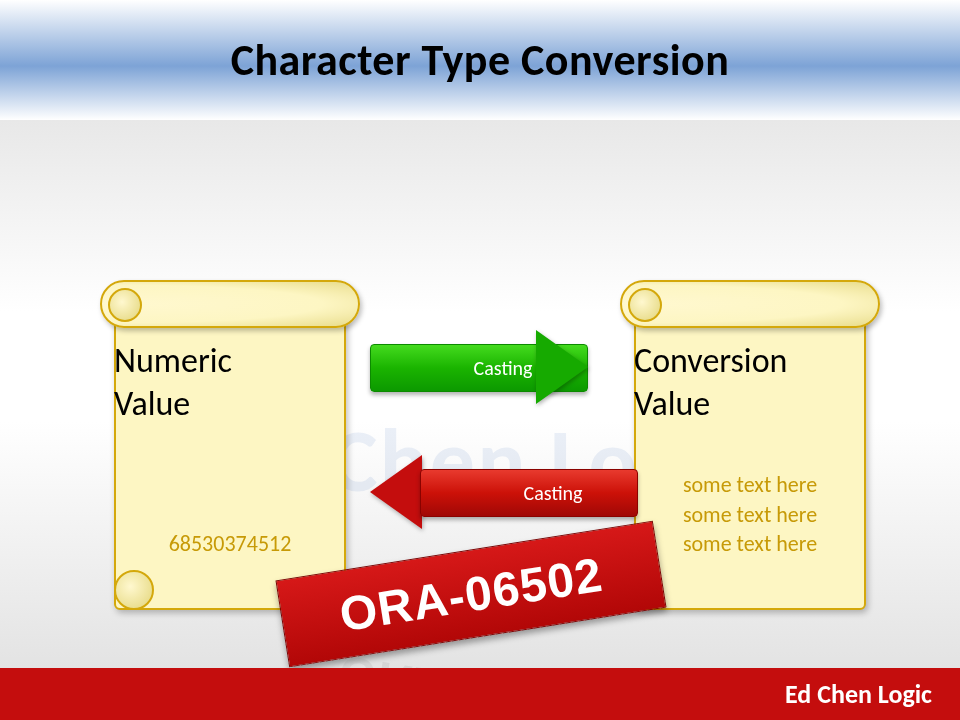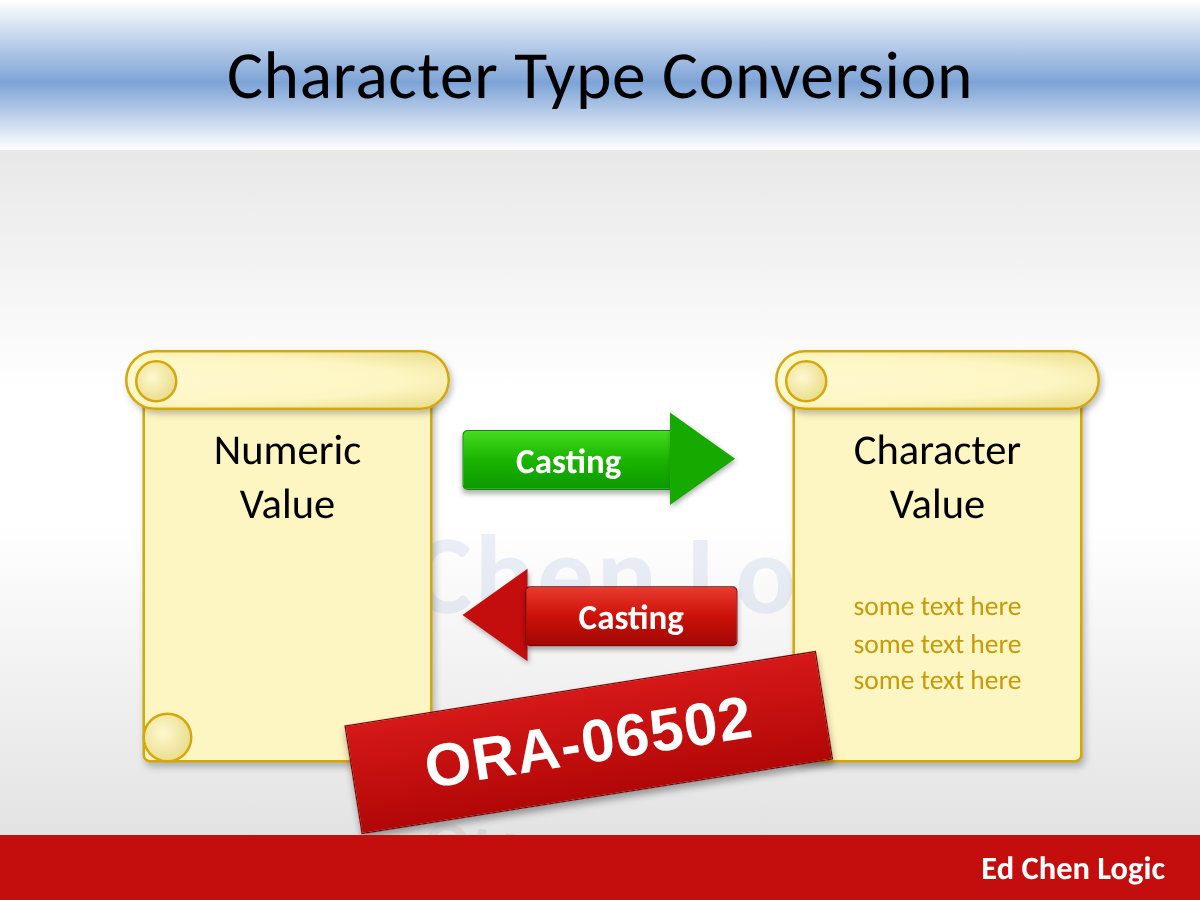--- a/index.html
+++ b/index.html
@@ -24,22 +24,22 @@
   .title-band {
     position: absolute;
     left: 0; top: 0; width: 960px; height: 120px;
     background: linear-gradient(to bottom, #ffffff 0%, #7da3d6 55%, #ffffff 100%);
     display: flex;
     align-items: center;
     justify-content: center;
   }
   .title-band h1 {
     margin: 0;
-    font-weight: 400;
-    font-size: 54px;
+    font-weight: 700;
+    font-size: 44px;
     color: #000;
     letter-spacing: 0.5px;
   }
   
   .body-area {
     position: absolute;
     left: 0; top: 120px; width: 960px; height: 548px;
     background: linear-gradient(to bottom, #e8e8e8 0%, #ffffff 35%, #ffffff 55%, #e3e3e3 100%);
   }
   
@@ -115,21 +115,21 @@
     border: 2px solid #d4a80b;
     border-radius: 50%;
     background: radial-gradient(circle at 40% 40%, #fff8cf 0%, #e8dc8a 80%);
     box-sizing: border-box;
   }
   .scroll h2 {
     position: absolute;
     left: 14px; top: 60px;
     width: 232px;
     margin: 0;
-    text-align: center;
+    text-align: left;
     font-size: 34px;
     font-weight: 400;
     line-height: 1.25;
     color: #000;
   }
   .scroll .data {
     position: absolute;
     left: 14px; top: 190px;
     width: 232px;
     text-align: center;
@@ -147,23 +147,24 @@
   .arrow.green { top: 210px; }
   .arrow.red   { top: 335px; }
   .arrow-body {
     position: absolute;
     top: 14px; height: 46px;
     border-radius: 4px;
     display: flex;
     align-items: center;
     justify-content: center;
     color: #fff;
-    font-size: 28px;
-    font-weight: 700;
+    font-size: 20px;
+    font-weight: 400;
     box-shadow: 0 3px 4px rgba(0,0,0,0.3);
+    padding-left: 48px;
   }
   .arrow.green .arrow-body {
     left: 0; width: 168px;
     background: linear-gradient(to bottom, #44db1e 0%, #1ab400 50%, #0c9900 100%);
     border: 1px solid #0c8a00;
   }
   .arrow.red .arrow-body {
     left: 50px; width: 168px;
     background: linear-gradient(to bottom, #e83a2e 0%, #cc1108 50%, #a00806 100%);
     border: 1px solid #8a0200;
@@ -243,30 +244,31 @@
       <div class="scroll-top">
         <div class="scroll-curl"></div>
       </div>
       <h2>
         <span>Numeric</span><br>
         <span>Value</span>
       </h2>
       <div class="data">
         <br>
         <br>
+        <span>68530374512</span>
       </div>
     </div>
 
     <div class="scroll right">
       <div class="scroll-body"></div>
       <div class="scroll-top">
         <div class="scroll-curl"></div>
       </div>
       <h2>
-        <span>Character</span><br>
+        <span>Conversion</span><br>
         <span>Value</span>
       </h2>
       <div class="data">
         <span>some text here</span><br>
         <span>some text here</span><br>
         <span>some text here</span>
       </div>
     </div>
 
     <div class="arrow green">

